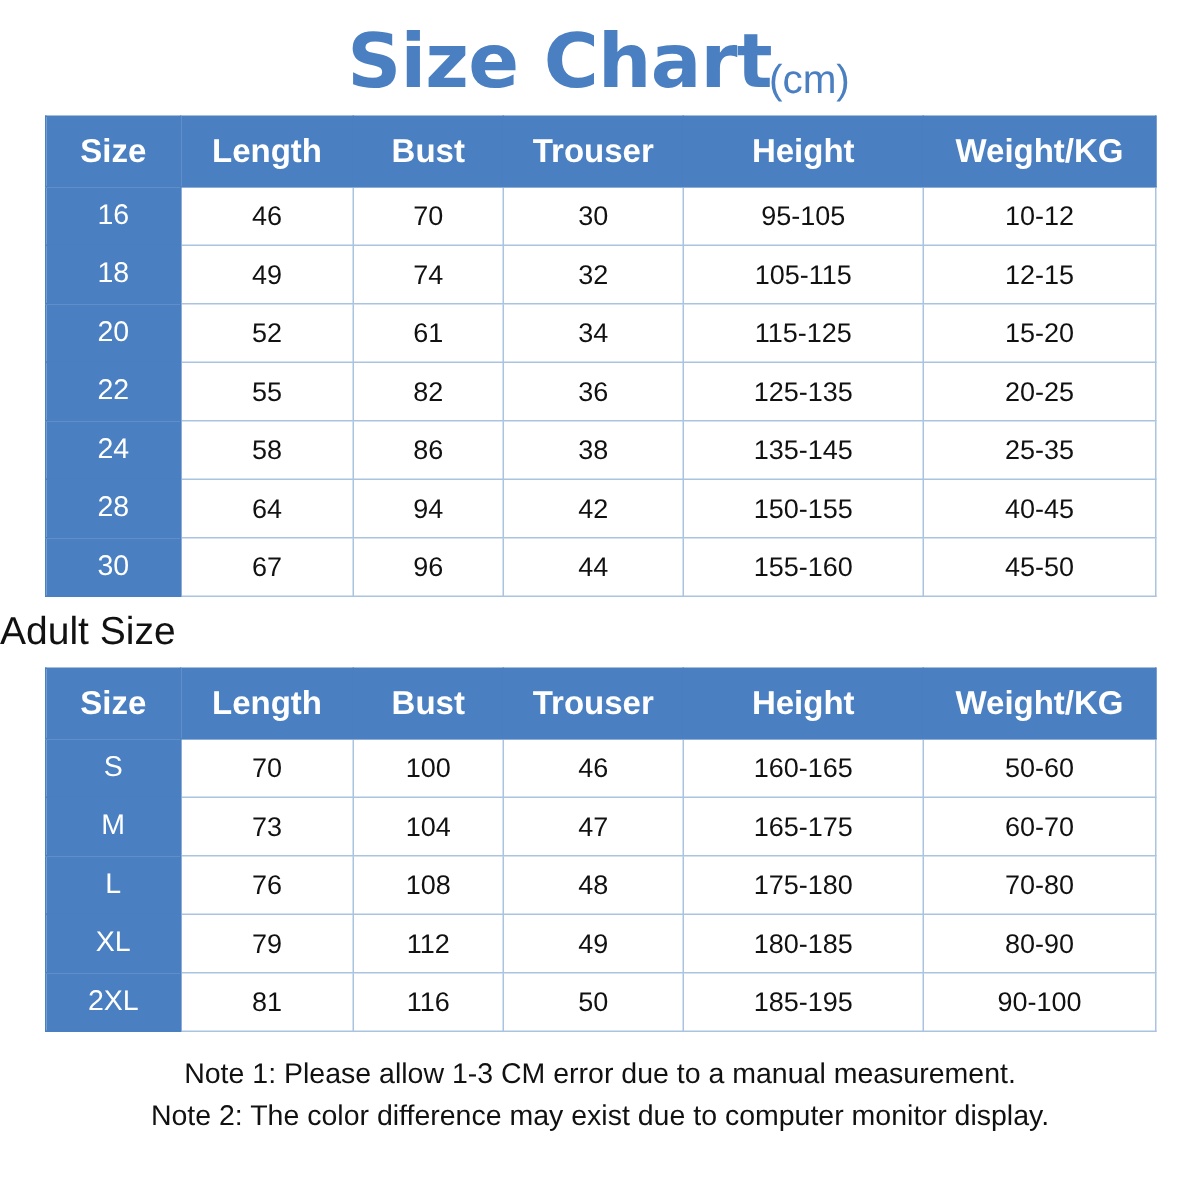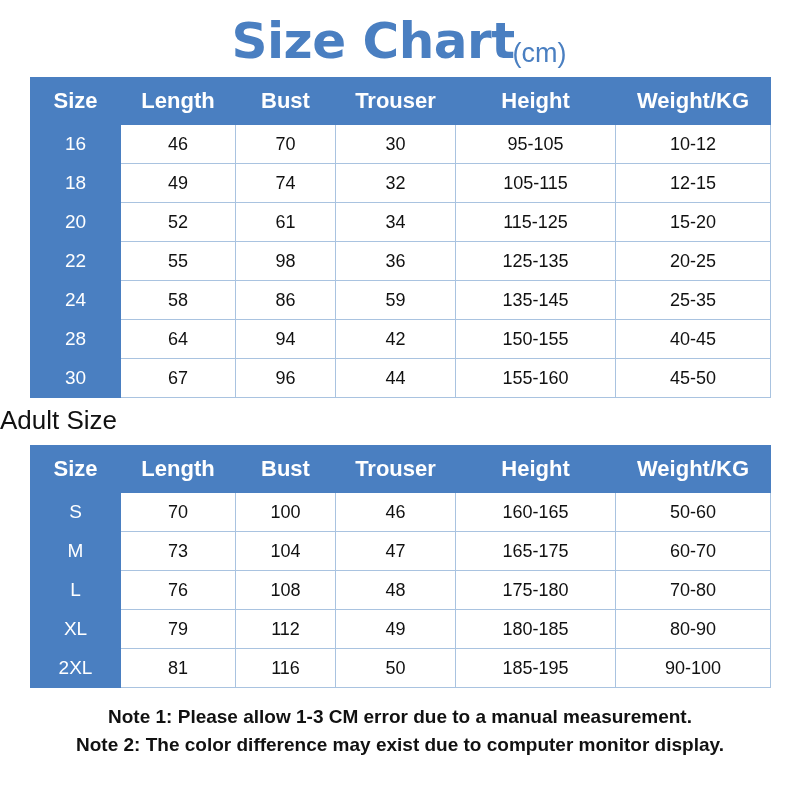--- a/index.html
+++ b/index.html
@@ -98,21 +98,20 @@
   
   .notes {
     padding: 14px 0 0 0;
     text-align: center;
   }
   .note-line {
     font-size: 19px;
     color: #111111;
     line-height: 1.45;
     font-family: "Liberation Sans", sans-serif;
-    font-weight: bold;
   }
 </style>
 </head>
 <body>
 
 <div class="page">
 
   <div class="title-wrap">
     <span class="title-main">Size Chart</span><span class="title-unit">(cm)</span>
   </div>
@@ -158,30 +157,30 @@
           <td class="size-cell">20</td>
           <td>52</td>
           <td>61</td>
           <td>34</td>
           <td>115-125</td>
           <td>15-20</td>
         </tr>
         <tr>
           <td class="size-cell">22</td>
           <td>55</td>
-          <td>98</td>
+          <td>82</td>
           <td>36</td>
           <td>125-135</td>
           <td>20-25</td>
         </tr>
         <tr>
           <td class="size-cell">24</td>
           <td>58</td>
           <td>86</td>
-          <td>59</td>
+          <td>38</td>
           <td>135-145</td>
           <td>25-35</td>
         </tr>
         <tr>
           <td class="size-cell">28</td>
           <td>64</td>
           <td>94</td>
           <td>42</td>
           <td>150-155</td>
           <td>40-45</td>

